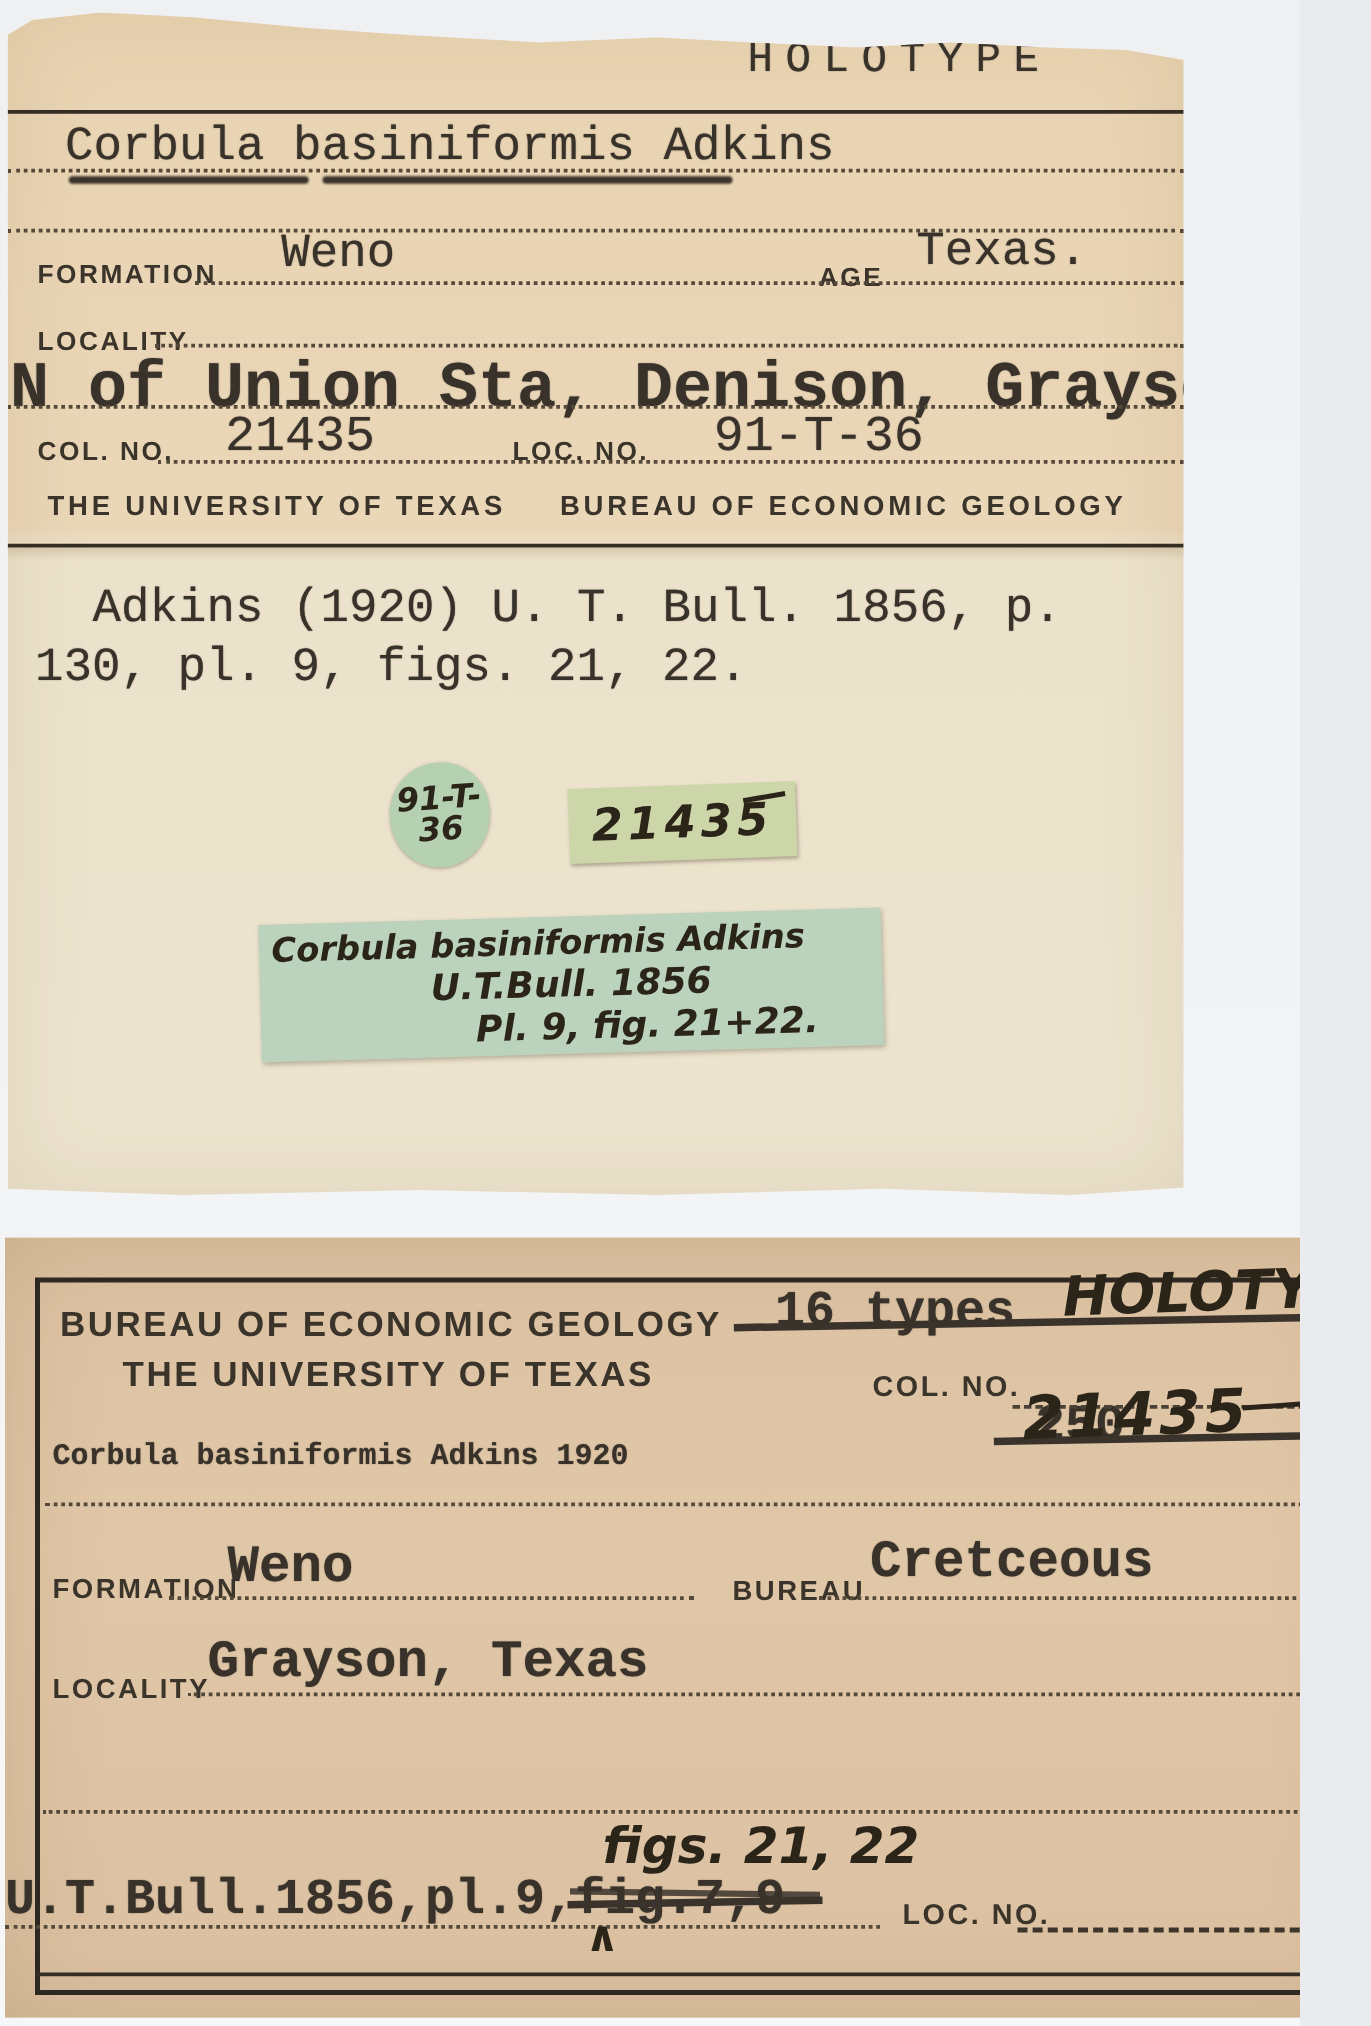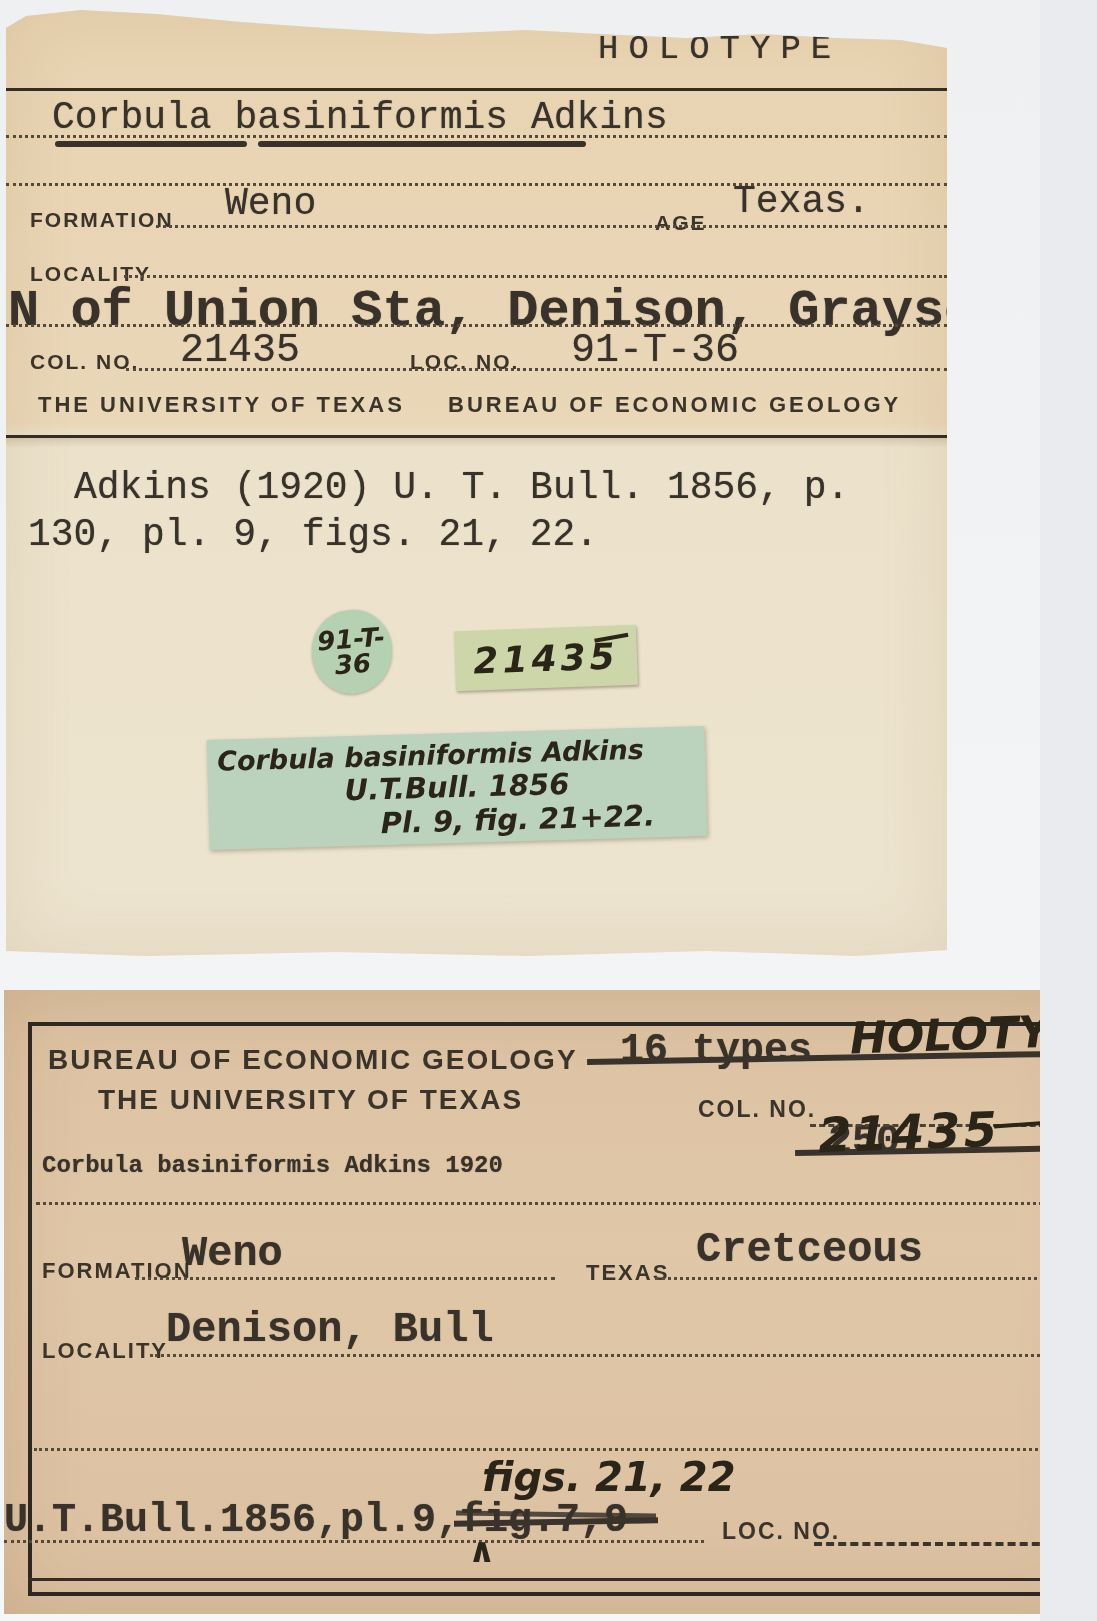--- a/index.html
+++ b/index.html
@@ -125,26 +125,26 @@
     <div class="abs" style="left:806px;top:134px;width:244px;border-bottom:3px dashed #4a4236;"></div>
     <div class="abs hw" style="left:814px;top:114px;font-size:48px;letter-spacing:3px;transform:rotate(-2deg);">21435</div>
     <div class="abs" style="left:990px;top:132px;width:70px;height:4px;background:#2b2418;transform:rotate(-4deg);"></div>
 
     <div class="abs typed" style="left:38px;top:162px;font-size:24px;font-weight:bold;">Corbula basiniformis Adkins 1920</div>
     <div class="abs dotted" style="left:32px;top:212px;width:1014px;"></div>
 
     <div class="abs print" style="left:38px;top:268px;font-size:22px;">FORMATION</div>
     <div class="abs typed" style="left:178px;top:240px;font-size:42px;font-weight:bold;">Weno</div>
     <div class="abs dotted" style="left:131px;top:287px;width:420px;"></div>
-    <div class="abs print" style="left:582px;top:270px;font-size:22px;">TEXAS</div>
+    <div class="abs print" style="left:582px;top:270px;font-size:22px;">BUREAU</div>
     <div class="abs typed" style="left:692px;top:236px;font-size:42px;font-weight:bold;">Cretceous</div>
     <div class="abs dotted" style="left:651px;top:287px;width:400px;"></div>
 
     <div class="abs print" style="left:38px;top:348px;font-size:22px;">LOCALITY</div>
-    <div class="abs typed" style="left:162px;top:316px;font-size:42px;font-weight:bold;">Denison, Bull</div>
+    <div class="abs typed" style="left:162px;top:316px;font-size:42px;font-weight:bold;">Grayson, Texas</div>
     <div class="abs dotted" style="left:146px;top:364px;width:902px;"></div>
 
     <div class="abs dotted" style="left:30px;top:458px;width:1016px;"></div>
 
     <div class="abs hw" style="left:478px;top:464px;font-size:40px;">figs. 21, 22</div>
 
     <div class="abs typed" style="left:0px;top:508px;font-size:40px;font-weight:bold;">
       <span>U.T.Bull.1856,pl.9,</span><span class="strike strike2">fig.7,9-</span>
     </div>
     <div class="abs dotted" style="left:0px;top:550px;width:700px;"></div>

